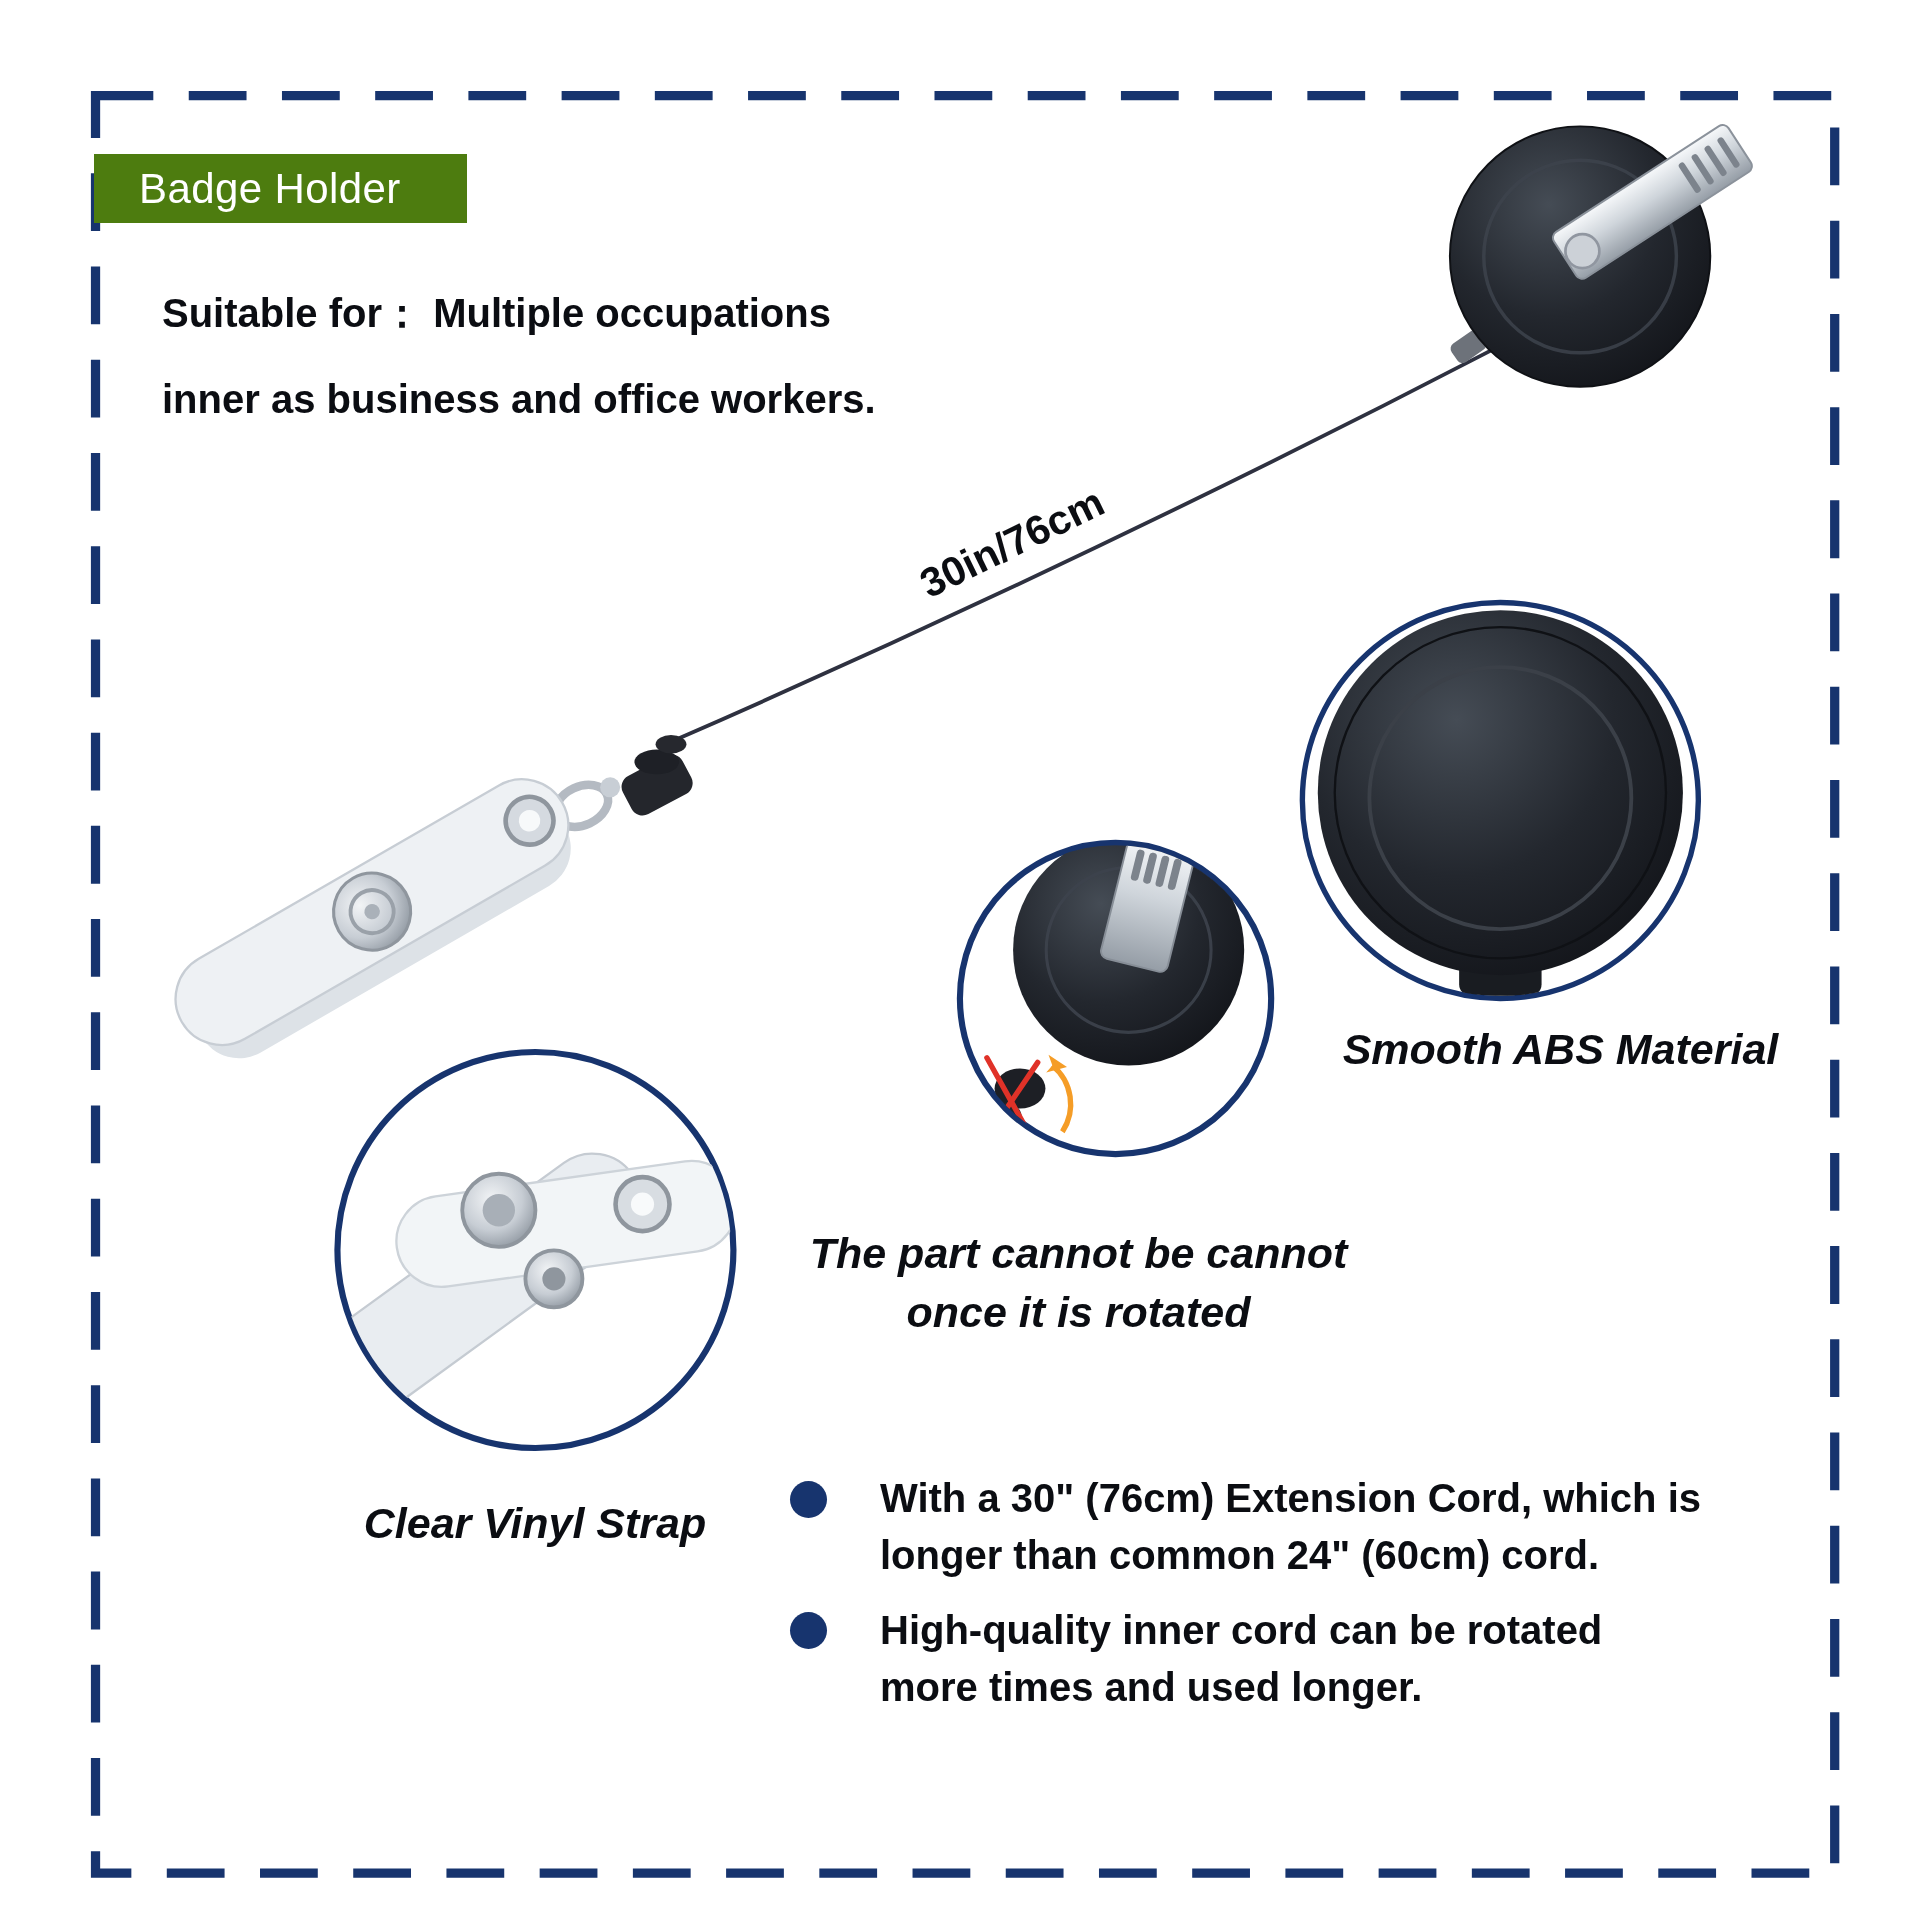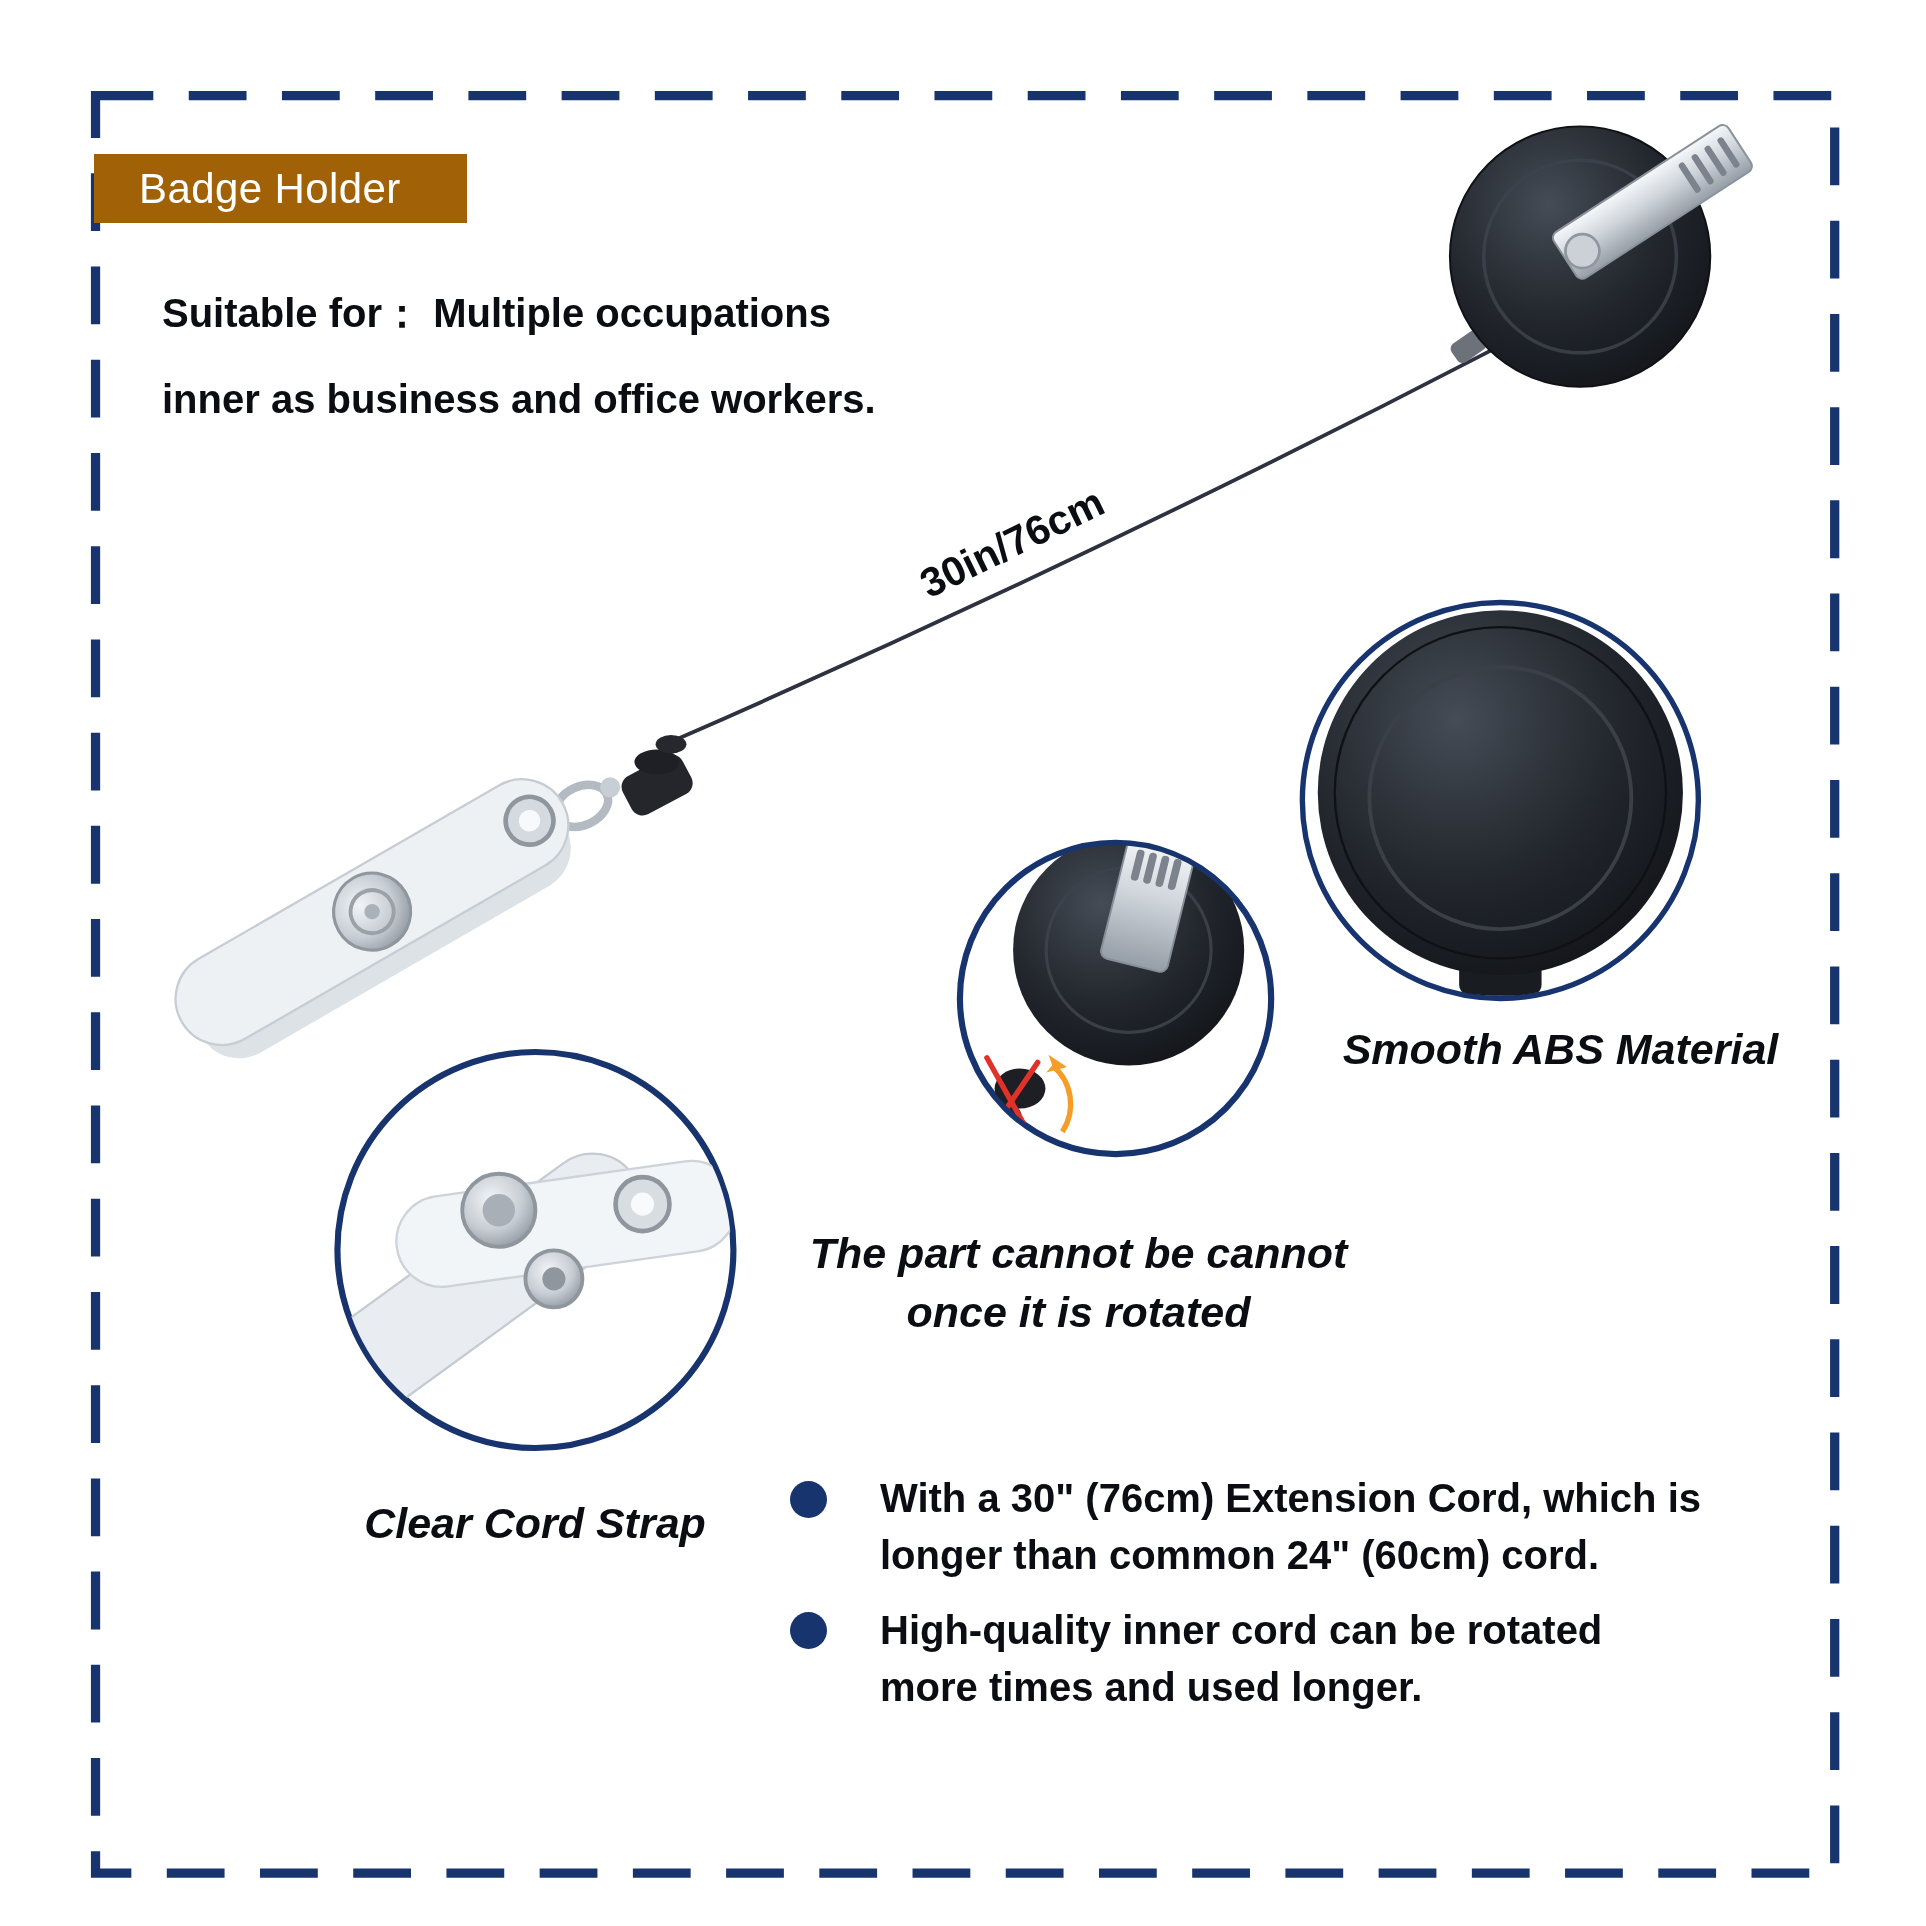--- a/index.html
+++ b/index.html
@@ -1,19 +1,19 @@
 <!DOCTYPE html>
 <html style="font-size:6.2px"><head>
 <meta charset="utf-8">
 <style>
   html,body{margin:0;padding:0;background:#ffffff;}
   .page{position:relative;width:1926px;height:1926px;background:#ffffff;overflow:hidden;
         font-family:"Liberation Sans",sans-serif;color:#0b0d12;}
   .art{position:absolute;left:0;top:0;}
-  .title-box{position:absolute;left:94px;top:154px;width:373px;height:69px;background:#a16207;
+  .title-box{position:absolute;left:94px;top:154px;width:373px;height:69px;background:#4d7c0f;
              display:flex;align-items:center;padding-left:45px;box-sizing:border-box;}
   .title-box span{color:#ffffff;font-size:42px;font-weight:500;letter-spacing:0.4px;}
   .desc{position:absolute;left:162px;top:270px;font-size:40px;font-weight:600;line-height:86px;}
   .cord-label{position:absolute;left:923px;top:563px;font-size:41px;font-weight:600;
               transform:rotate(-26deg);transform-origin:left center;}
   .caption{font-size:43px;font-weight:600;font-style:italic;}
   .caption-abs{position:absolute;left:1310px;top:1025px;width:501px;text-align:center;}
   .caption-rotate{position:absolute;left:774px;top:1224px;width:609px;text-align:center;line-height:59px;}
   .caption-strap{position:absolute;left:304px;top:1499px;width:462px;text-align:center;}
   .bullets{position:absolute;left:790px;top:1470px;}
@@ -166,21 +166,21 @@
 
   <div class="cord-label">30in/76cm</div>
 
   <div class="caption caption-abs">Smooth ABS Material</div>
 
   <div class="caption caption-rotate">
     <div>The part cannot be cannot</div>
     <div>once it is rotated</div>
   </div>
 
-  <div class="caption caption-strap">Clear Cord Strap</div>
+  <div class="caption caption-strap">Clear Vinyl Strap</div>
 
   <div class="bullets">
     <div class="bullet-row">
       <span class="dot"></span>
       <div class="bullet-text">
         <div>With a 30" (76cm) Extension Cord,  which is</div>
         <div>longer than common 24" (60cm) cord.</div>
       </div>
     </div>
     <div class="bullet-row">

